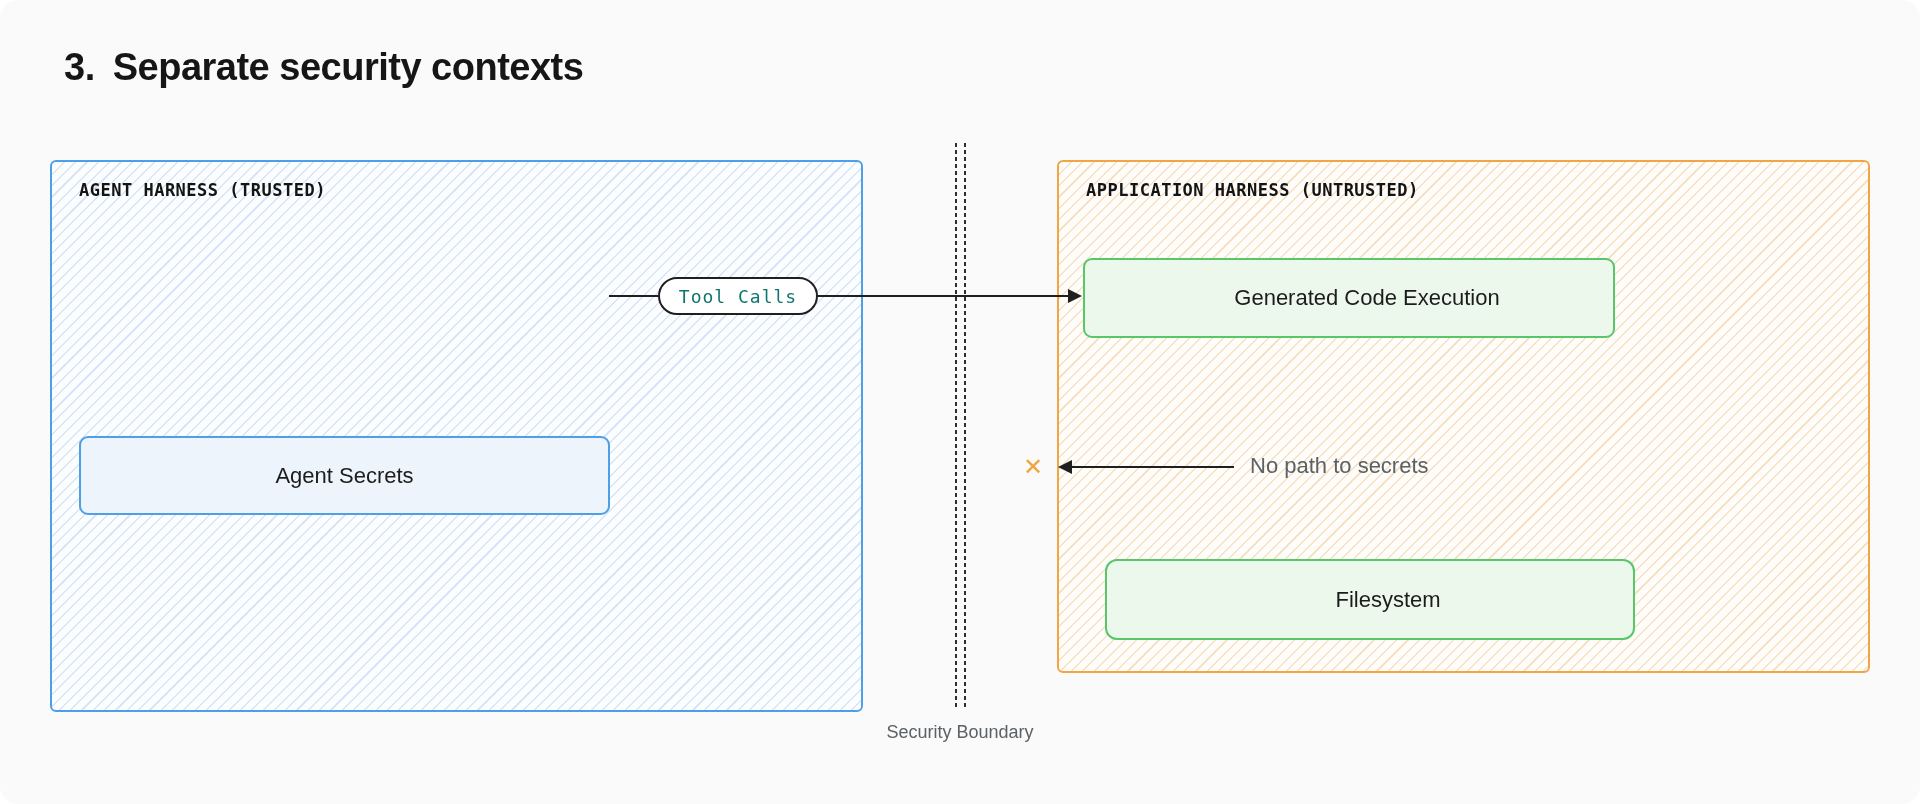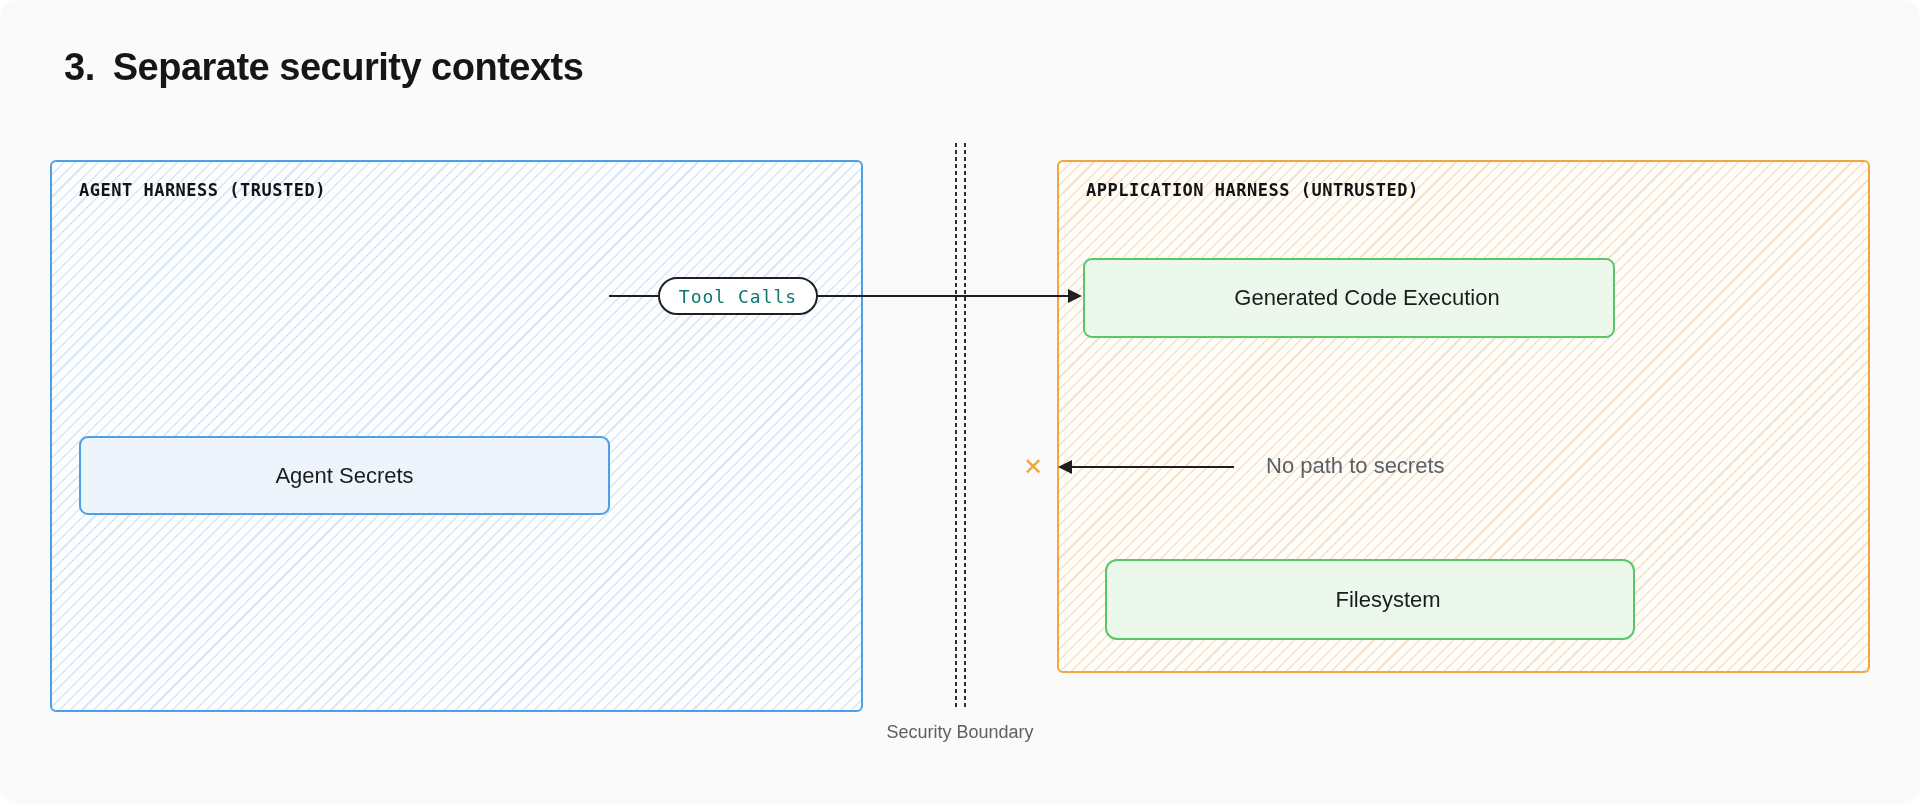--- a/index.html
+++ b/index.html
@@ -91,21 +91,21 @@
     border-right: 14px solid #1f1f1f;
   }
   .blocked-cross {
     position: absolute; left: 1019px; top: 453px; width: 28px; height: 28px;
     display: flex; align-items: center; justify-content: center;
     color: #f0a640; font-size: 24px; font-weight: 400;
   }
   .no-path-label {
     position: absolute; left: 1250px; top: 467px;
     transform: translateY(-52%);
-    font-size: 22px; color: #5b6165; white-space: nowrap; margin-left: 16px;
+    font-size: 22px; color: #5b6165; white-space: nowrap;
   }
 
   
   .boundary-line {
     position: absolute; top: 143px; height: 565px; width: 2px;
     background: repeating-linear-gradient(to bottom, #2e2e2e 0px, #2e2e2e 4px, rgba(0,0,0,0) 4px, rgba(0,0,0,0) 7px);
   }
   .boundary-line-1 { left: 955px; }
   .boundary-line-2 { left: 964px; }
   .boundary-label {

